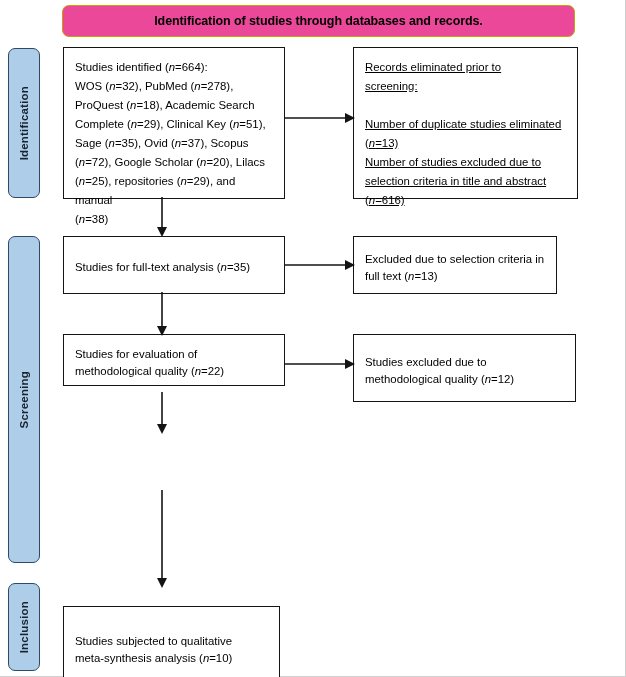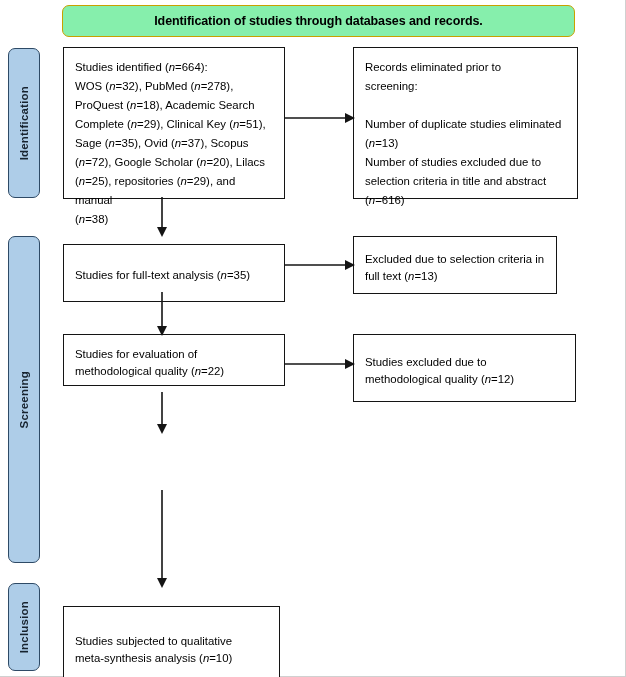--- a/index.html
+++ b/index.html
@@ -24,21 +24,21 @@
     border-bottom: 1px solid #d0d0d0;
   }
 
   
   .banner {
     position: absolute;
     left: 62px;
     top: 5px;
     width: 513px;
     height: 32px;
-    background: #86efac;
+    background: #ec4899;
     border: 1px solid #C8A000;
     border-radius: 7px;
     display: flex;
     align-items: center;
     justify-content: center;
     box-sizing: border-box;
   }
   .banner-text {
     font-size: 12.5px;
     font-weight: bold;
@@ -84,27 +84,27 @@
   .box-text {
     font-size: 11.4px;
     line-height: 17px;
     color: #000000;
     white-space: pre-line;
   }
   .box-text em { font-style: italic; }
 
   
   #box-identified        { left: 63px;  top: 47px;  width: 222px; height: 152px; }
-  #box-fulltext          { left: 63px;  top: 236px; width: 222px; height: 58px;  display:flex; align-items:center;margin-top:8px; }
+  #box-fulltext          { left: 63px;  top: 236px; width: 222px; height: 58px;  display:flex; align-items:center; }
   #box-methodological    { left: 63px;  top: 334px; width: 222px; height: 52px;  display:flex; align-items:center; }
   #box-included          { left: 63px;  top: 432px; width: 222px; height: 60px;  display:flex; align-items:center; }
   #box-qualitative       { left: 63px;  top: 586px; width: 217px; height: 82px;  display:flex; align-items:center;margin-top:20px; }
 
   
-  #box-eliminated        { left: 353px; top: 47px;  width: 225px; height: 152px; }
+  #box-eliminated        { left: 353px; top: 47px;  width: 225px; height: 152px; text-decoration: underline; }
   #box-excluded-fulltext { left: 353px; top: 236px; width: 204px; height: 58px;  display:flex; align-items:center; }
   #box-excluded-quality  { left: 353px; top: 334px; width: 223px; height: 68px;  display:flex; align-items:center; }
 
   
   .conn { position: absolute; }
   .conn svg { display: block; }
 </style>
 </head>
 <body>
 

